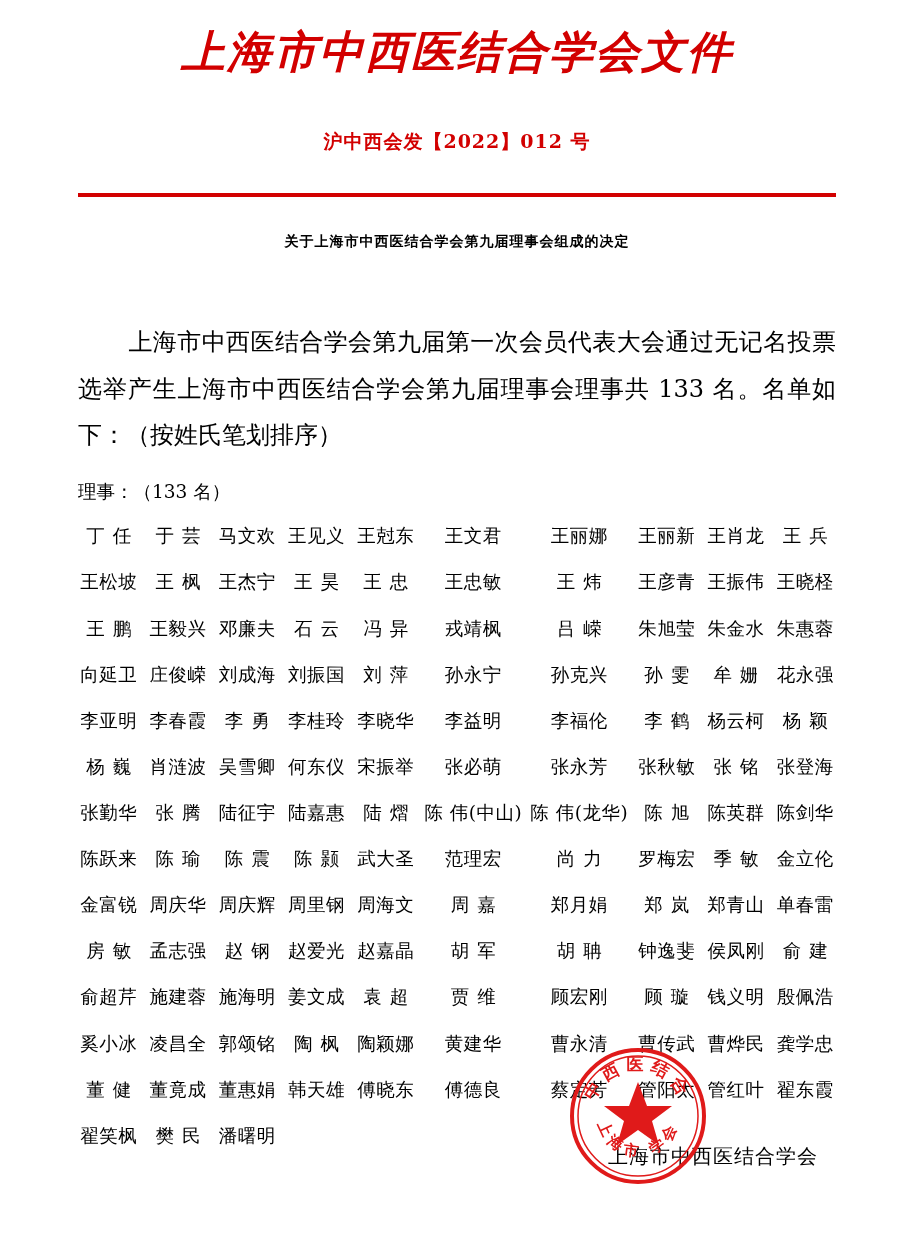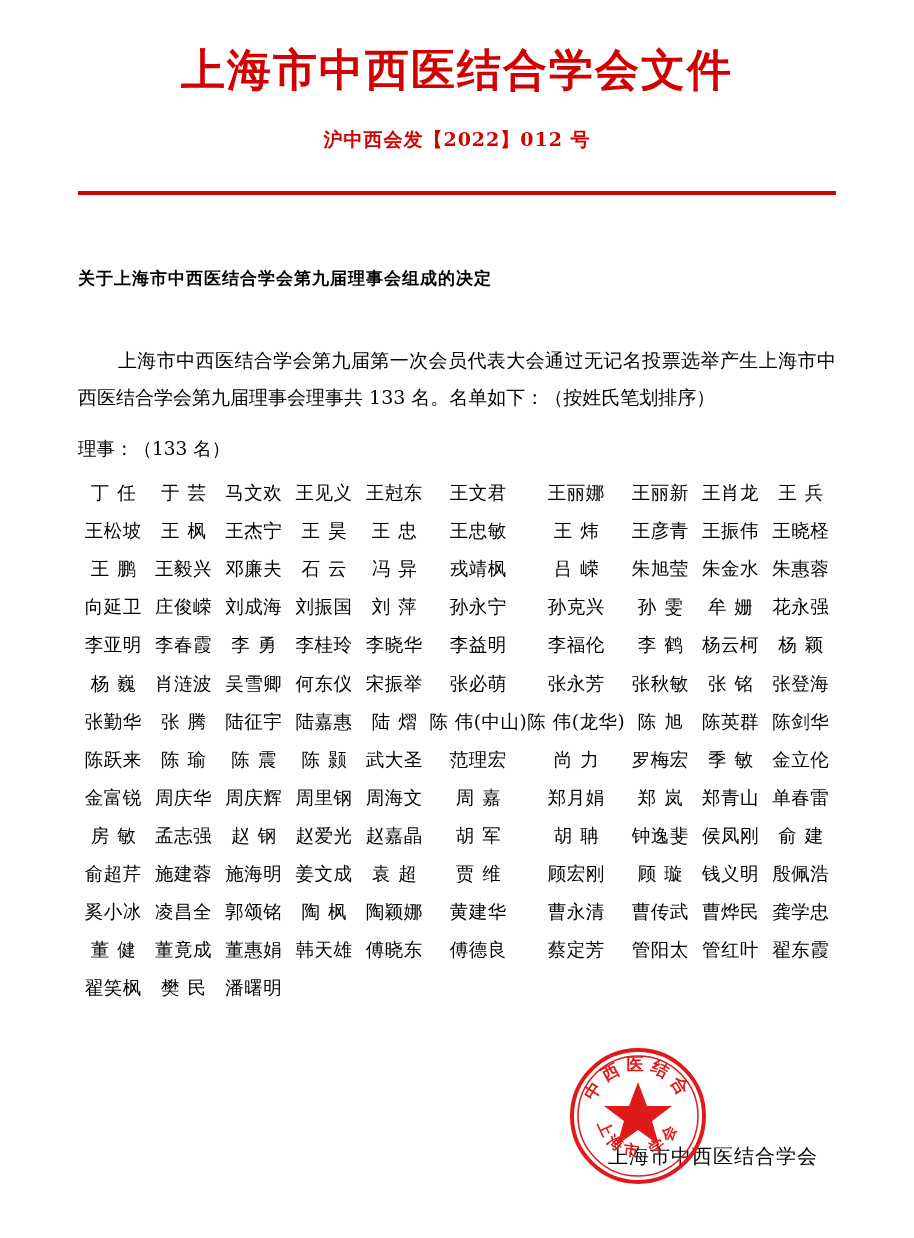--- a/index.html
+++ b/index.html
@@ -21,62 +21,64 @@
     height: 1238px;
     box-sizing: border-box;
     padding: 0 78px;
   }
   .doc-title {
     text-align: center;
     color: #d20000;
     font-weight: bold;
     font-size: 44px;
     letter-spacing: 2px;
-    padding-top: 44px;
+    padding-top: 26px;
     line-height: 1.2;
     white-space: nowrap;
+    font-style: italic;
   }
   .doc-number {
     text-align: center;
     color: #d20000;
     font-weight: bold;
     font-size: 19px;
-    margin-top: 30px;
+    margin-top: 50px;
     letter-spacing: 1px;
   }
   .red-rule {
     margin-top: 38px;
     height: 4px;
     background: #d20000;
   }
   .subject {
-    text-align: left;
+    text-align: center;
     font-weight: bold;
-    font-size: 17px;
-    margin-top: 72px;
+    font-size: 14px;
+    margin-top: 36px;
     letter-spacing: 1px;
   }
   .para {
-    font-size: 19px;
+    font-size: 24px;
     line-height: 1.95;
-    margin-top: 52px;
+    margin-top: 68px;
     text-align: justify;
     text-indent: 2.1em;
   }
   .sub-label {
     font-size: 18.5px;
     line-height: 1.9;
     margin-top: 15px;
   }
   .name-grid {
     margin-top: 8px;
     display: grid;
     grid-template-columns: repeat(10, 1fr);
     row-gap: 0px;
     column-gap: 0px;
+    gap: 8px;
   }
   .name-cell {
     font-size: 18.5px;
     line-height: 2.06;
     text-align: center;
     white-space: nowrap;
     letter-spacing: 0.5px;
   }
   
   .name-cell.sp {

